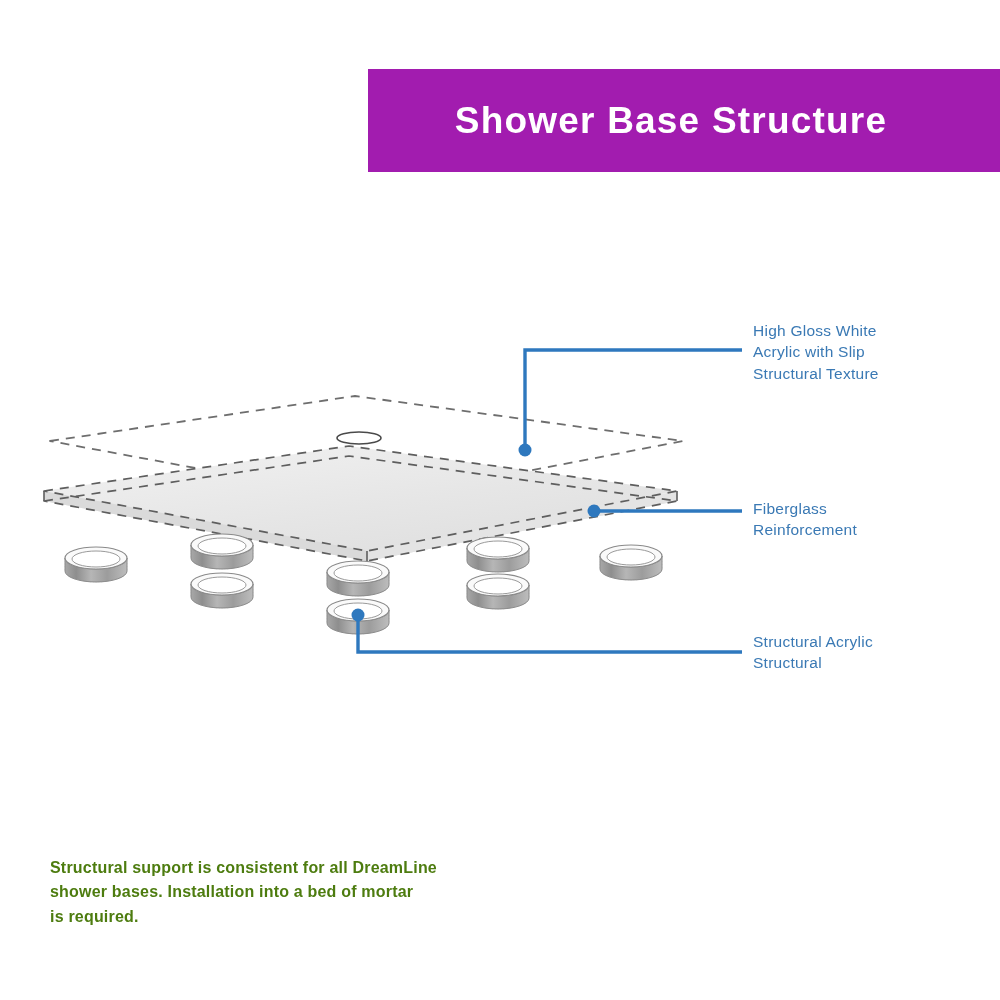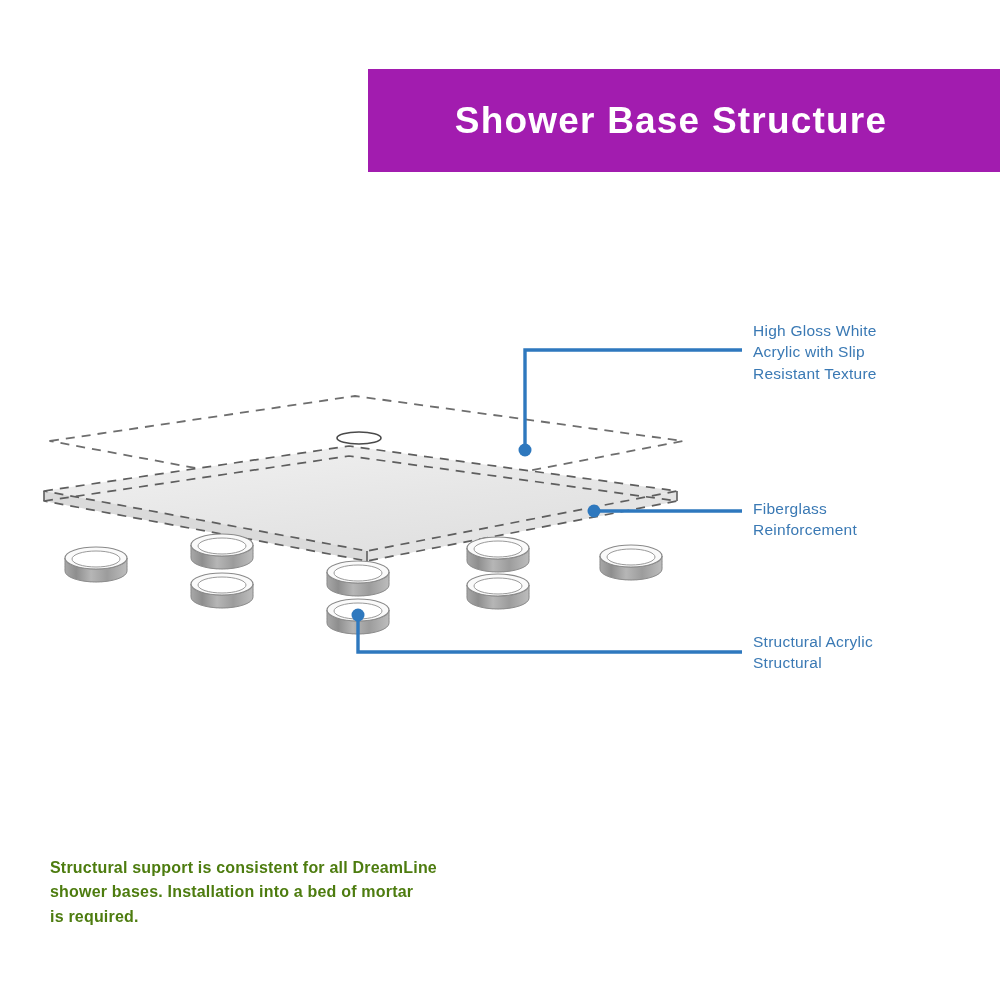--- a/index.html
+++ b/index.html
@@ -160,21 +160,21 @@
       <circle cx="594" cy="511" r="6.5" fill="#2E78BE" stroke="none"></circle>
 
       <path d="M 358,615 L 358,652 L 742,652"></path>
       <circle cx="358" cy="615" r="6.5" fill="#2E78BE" stroke="none"></circle>
     </g>
   </svg>
 
   <div class="callout-label" id="label-acrylic">
     <div>High Gloss White</div>
     <div>Acrylic with Slip</div>
-    <div>Resistant Texture</div>
+    <div>Structural Texture</div>
   </div>
 
   <div class="callout-label" id="label-fiberglass">
     <div>Fiberglass</div>
     <div>Reinforcement</div>
   </div>
 
   <div class="callout-label" id="label-support">
     <div>Structural Acrylic</div>
     <div>Structural</div>

